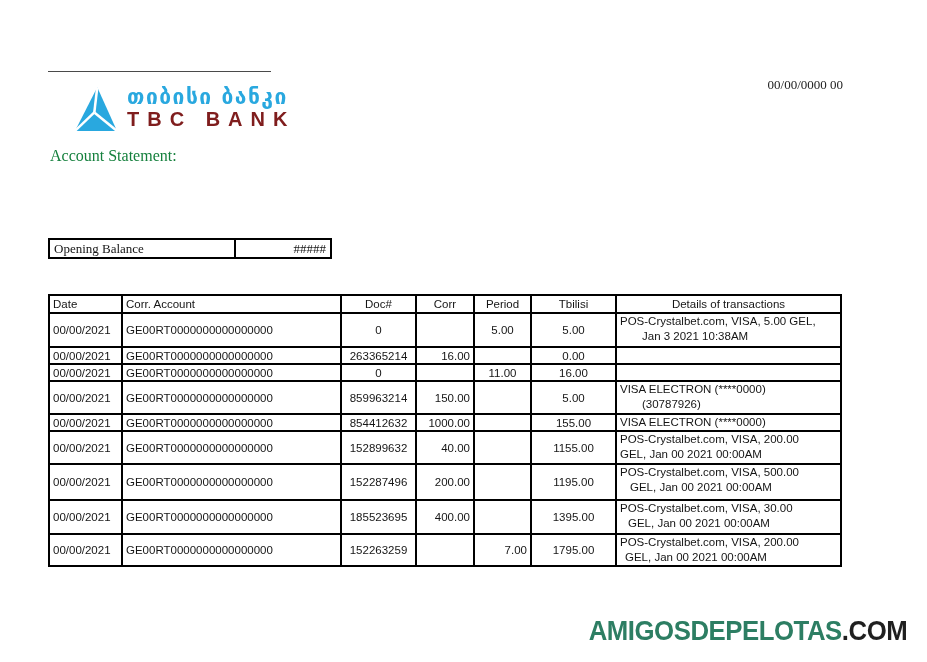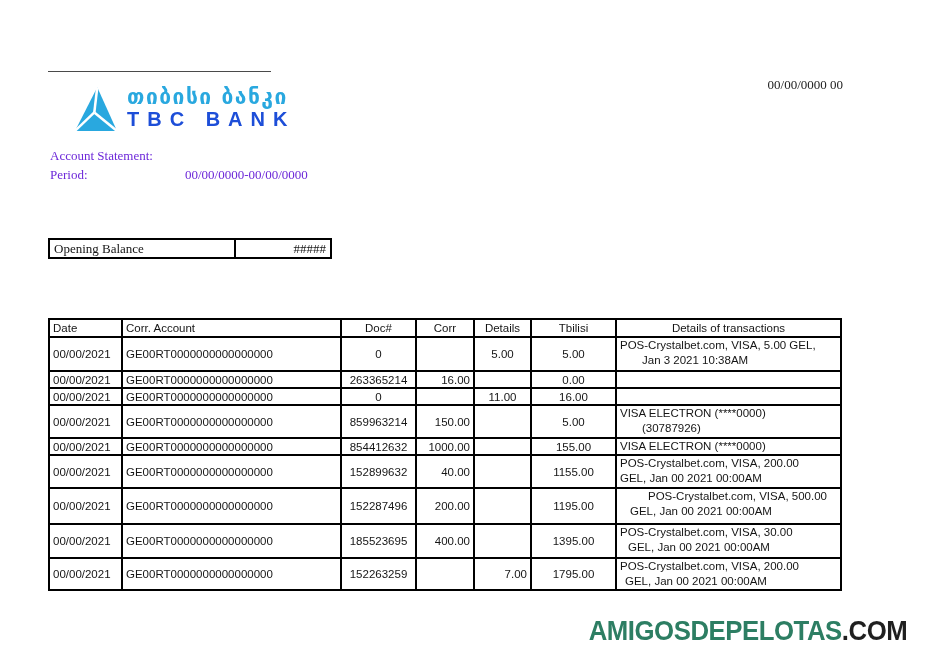--- a/index.html
+++ b/index.html
@@ -16,32 +16,32 @@
   .logo { position:absolute; left:75px; top:84px; display:flex; align-items:flex-start; }
   .logo-tri { width:42px; height:51px; }
   .logo-text { margin-left:10px; margin-top:2px; }
   .logo-geo { font-family:"DejaVu Sans", sans-serif; font-weight:700; font-size:21px; letter-spacing:1.5px; line-height:22px; }
   .logo-lat { font-family:"Liberation Sans", sans-serif; font-weight:600; font-size:20px; letter-spacing:8px; line-height:23px; }
 
   
   .stmt-date { position:absolute; top:77px; right:84px; font-family:"Liberation Serif", serif; font-size:13px; color:#222; }
 
   
-  .info { position:absolute; left:50px; top:146px; font-family:"Liberation Serif", serif; font-size:13px; color:#6d28d9; }
+  .info { position:absolute; left:50px; top:146px; font-family:"Liberation Serif", serif; font-size:16px; color:#15803d; }
   .info-row { display:flex; height:19px; align-items:center; }
   .info-label { width:135px; }
 
   
   .ob { position:absolute; left:48px; top:238px; border-collapse:collapse; font-family:"Liberation Serif", serif; font-size:13px; color:#151515; }
   .ob td { border:2px solid #000; height:19px; padding:0 4px; }
   .ob .ob-c1 { width:186px; text-align:left; }
   .ob .ob-c2 { width:96px; text-align:right; }
 
   
-  .tx { position:absolute; left:48px; top:318px; border-collapse:collapse; table-layout:fixed;
+  .tx { position:absolute; left:48px; top:294px; border-collapse:collapse; table-layout:fixed;
         font-size:11.5px; color:#151515; }
   .tx th, .tx td { border:2px solid #000; padding:0 3px; line-height:14px; font-weight:400; vertical-align:middle; overflow:hidden; }
   .tx th { height:18px; }
   .al-l { text-align:left; }
   .al-c { text-align:center; }
   .al-r { text-align:right; }
   .va-b { vertical-align:bottom; padding-bottom:2px; }
   .tx td.details { text-align:left; vertical-align:top; padding-top:0; }
   .dl { white-space:nowrap; line-height:15px; }
 
@@ -59,33 +59,29 @@
   <svg class="logo-tri" viewBox="0 0 100 110">
     <polygon points="53,2 0,106 100,106" style="fill: rgb(41, 168, 223);"></polygon>
     <g stroke="#ffffff" stroke-width="6" fill="none">
       <line x1="53" y1="2" x2="46" y2="62"></line>
       <line x1="46" y1="62" x2="0" y2="106"></line>
       <line x1="46" y1="62" x2="100" y2="106"></line>
     </g>
   </svg>
   <div class="logo-text">
     <div class="logo-geo" style="color: rgb(41, 168, 223);">თიბისი ბანკი</div>
-    <div class="logo-lat" style="color: #1d4ed8;">TBC BANK</div>
+    <div class="logo-lat" style="color: #7f1d1d;">TBC BANK</div>
   </div>
 </div>
 
 <div class="stmt-date">00/00/0000 00</div>
 
 <div class="info">
   <div class="info-row">
     <div class="info-label">Account Statement:</div>
-  </div>
-  <div class="info-row">
-    <div class="info-label">Period:</div>
-    <div class="info-value">00/00/0000-00/00/0000</div>
   </div>
 </div>
 
 <table class="ob">
   <tbody>
     <tr>
       <td class="ob-c1">Opening Balance</td>
       <td class="ob-c2">#####</td>
     </tr>
   </tbody>
@@ -100,21 +96,21 @@
       <col style="width: 57px;">
       <col style="width: 85px;">
       <col style="width: 225px;">
     </colgroup>
   <thead>
       <tr id="tx-head">
         <th class="al-l">Date</th>
         <th class="al-l">Corr. Account</th>
         <th class="al-c">Doc#</th>
         <th class="al-c">Corr</th>
-        <th class="al-c">Details</th>
+        <th class="al-c">Period</th>
         <th class="al-c">Tbilisi</th>
         <th class="al-c">Details of transactions</th>
       </tr>
     </thead>
   <tbody id="tx-body">
       <tr style="height: 34px;">
         <td class="al-l">00/00/2021</td>
         <td class="al-l">GE00RT0000000000000000</td>
         <td class="al-c">0</td>
         <td class="al-r"></td>
@@ -179,21 +175,21 @@
         </td>
       </tr>
       <tr style="height: 36px;">
         <td class="al-l">00/00/2021</td>
         <td class="al-l">GE00RT0000000000000000</td>
         <td class="al-c va-b">152287496</td>
         <td class="al-r va-b">200.00</td>
         <td class="al-c"></td>
         <td class="al-c va-b">1195.00</td>
         <td class="details">
-          <div class="dl" style="padding-left: 0px; margin-left: 28px;">POS-Crystalbet.com, VISA, 500.00</div>
+          <div class="dl" style="padding-left: 0px;">POS-Crystalbet.com, VISA, 500.00</div>
           <div class="dl" style="padding-left: 10px;">GEL, Jan 00 2021 00:00AM</div>
         </td>
       </tr>
       <tr style="height: 34px;">
         <td class="al-l">00/00/2021</td>
         <td class="al-l">GE00RT0000000000000000</td>
         <td class="al-c">185523695</td>
         <td class="al-r">400.00</td>
         <td class="al-c"></td>
         <td class="al-c va-b">1395.00</td>

